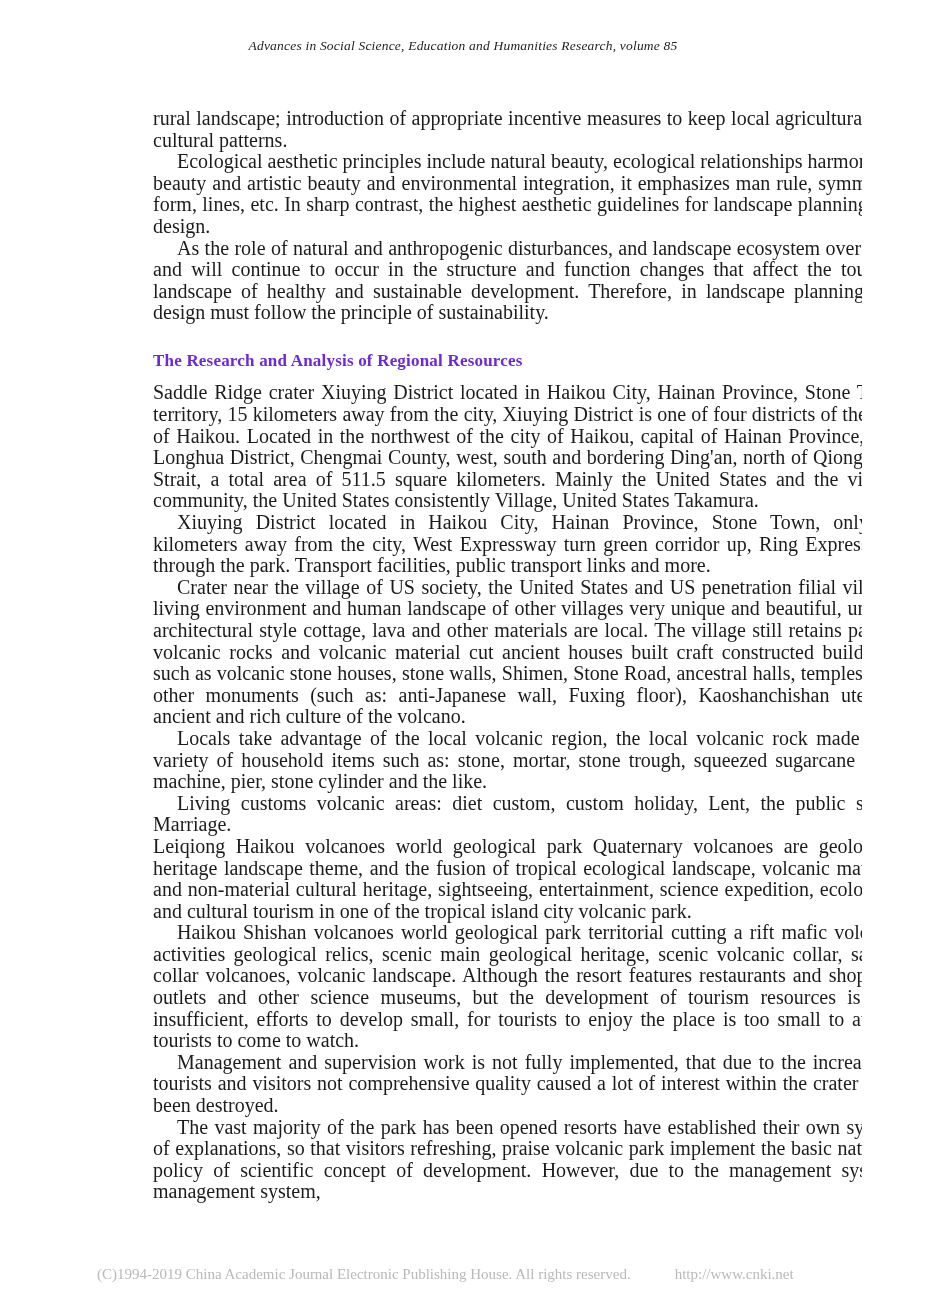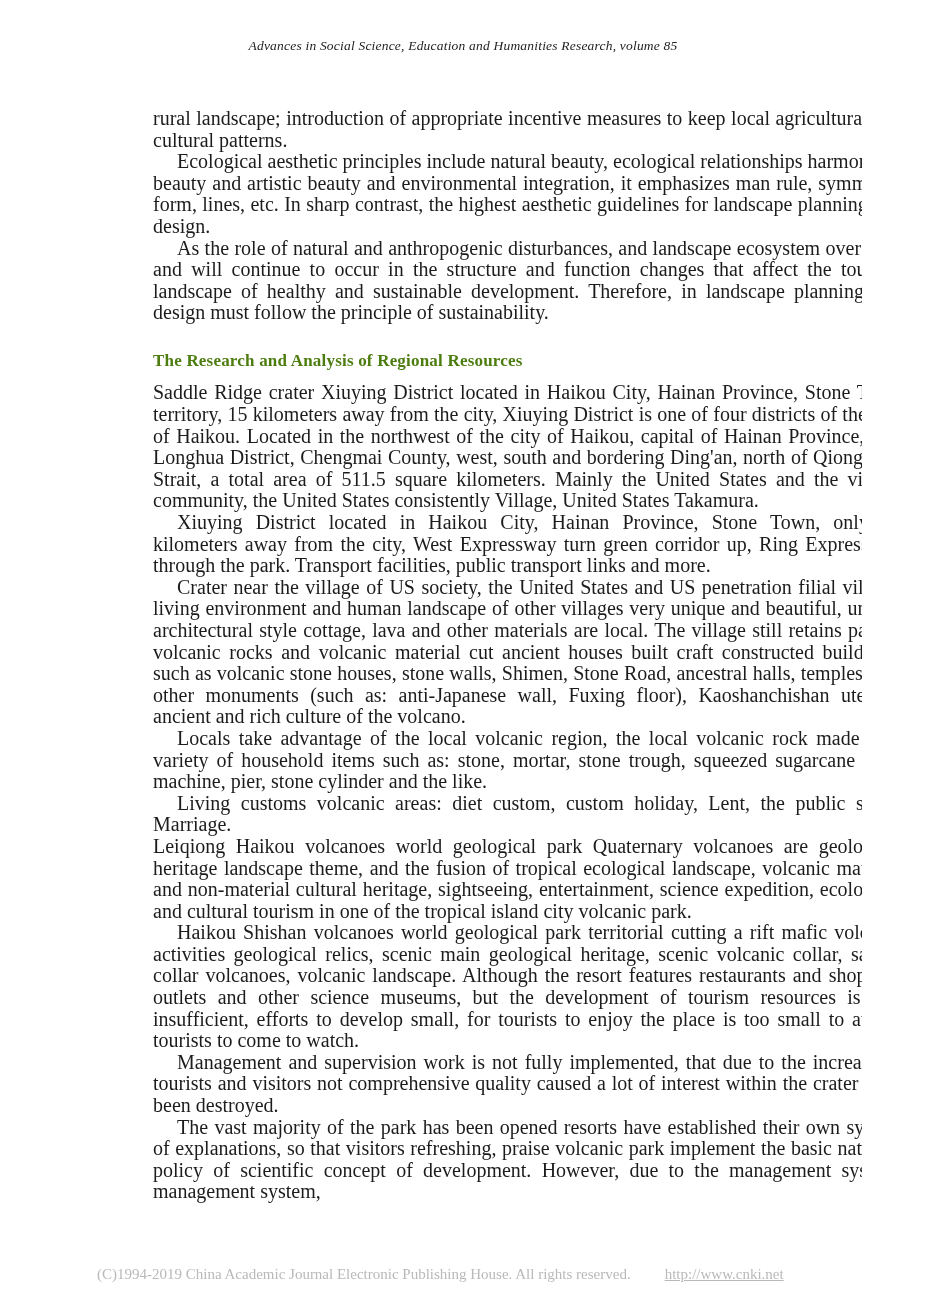--- a/index.html
+++ b/index.html
@@ -43,37 +43,36 @@
   }
   .para.indent {
     text-indent: 24px;
   }
   .heading {
     margin: 26px 0 10px 0;
     font-size: 17px;
     line-height: 22.5px;
     font-weight: bold;
     text-align: justify;
-    color: #4d7c0f;
+    color: #6d28d9;
     letter-spacing: 0.2px;
   }
   .footer {
     position: absolute;
     left: 33px;
     top: 1263px;
     width: 860px;
     display: flex;
     align-items: center;
     font-size: 15px;
     color: #b9b9b9;
     text-align: right;
   }
   .footer .footer-url {
-    margin-left: 34px;
-    text-decoration: underline;
+    margin-left: 44px;
   }
   .footer .spacer {
     flex: 1;
   }
   .page-number {
     color: #8f8f8f;
     background: #ececec;
     padding: 2px 11px;
     font-size: 16px;
     font-weight: bold;

